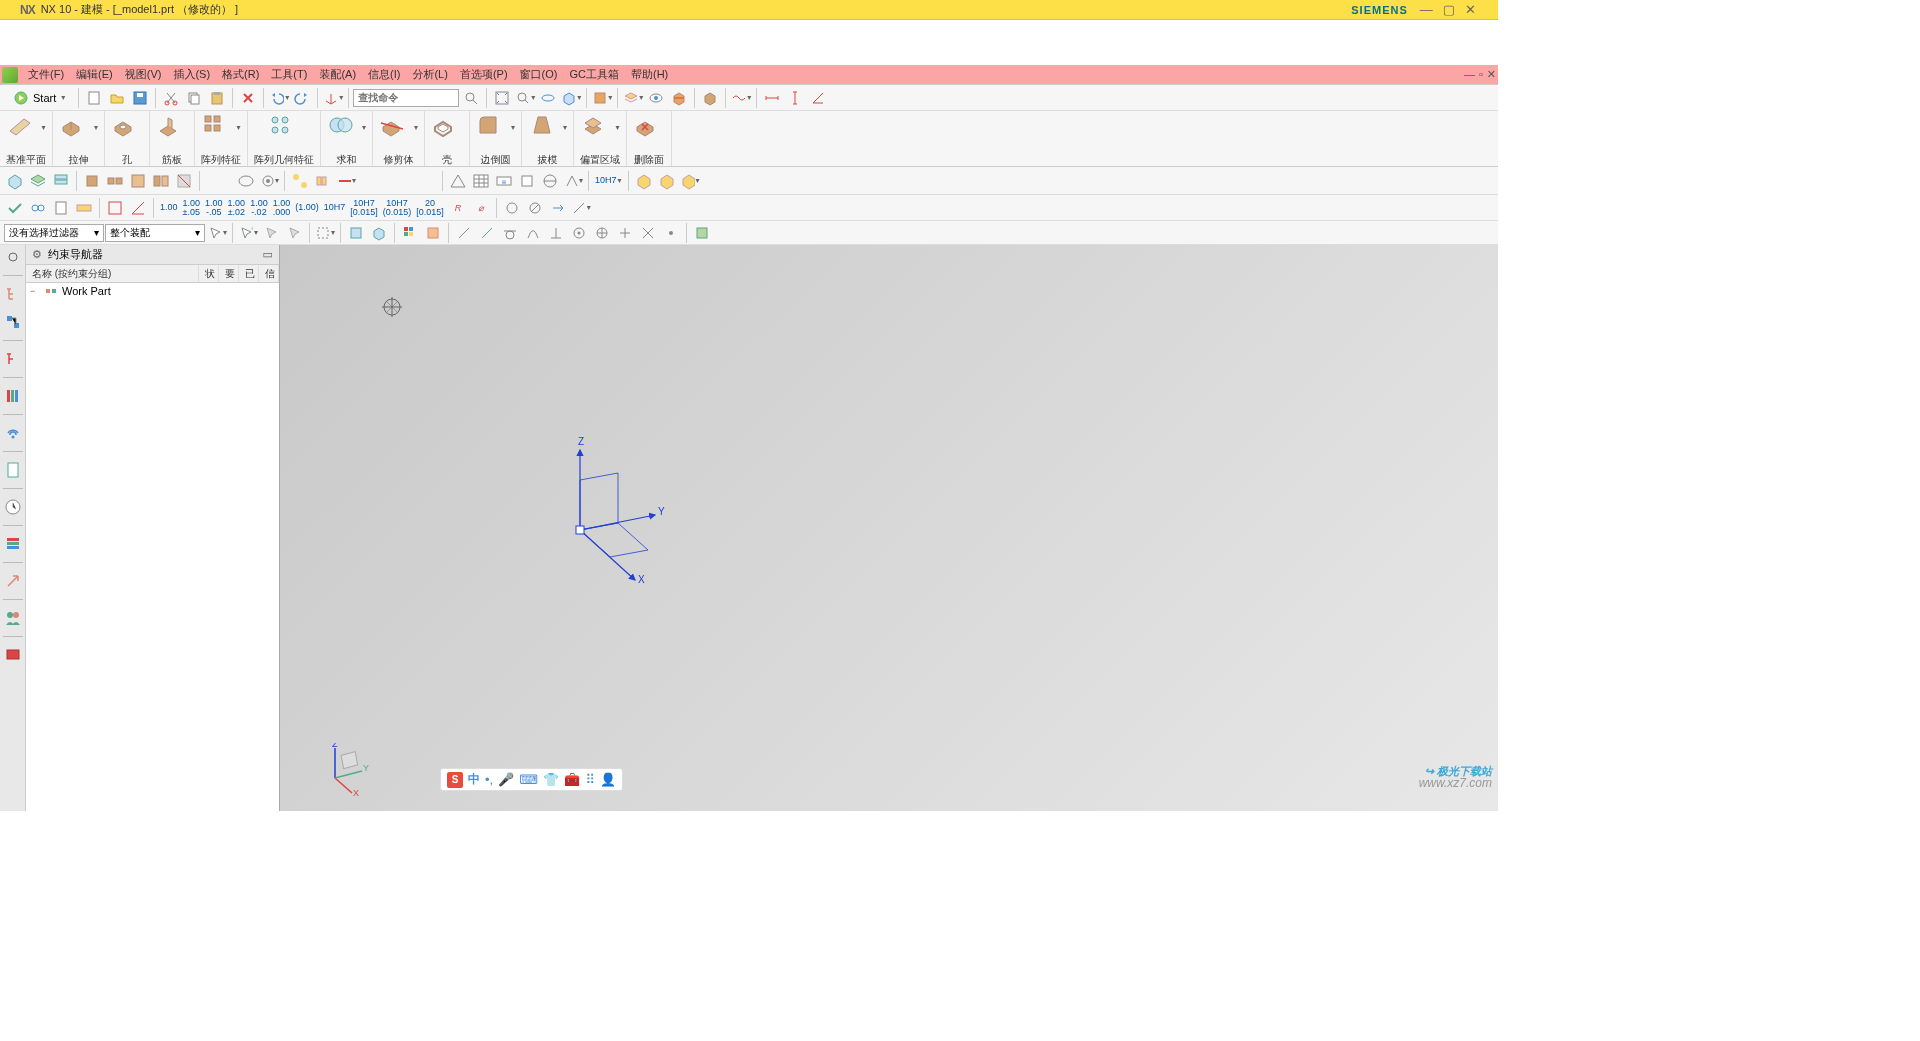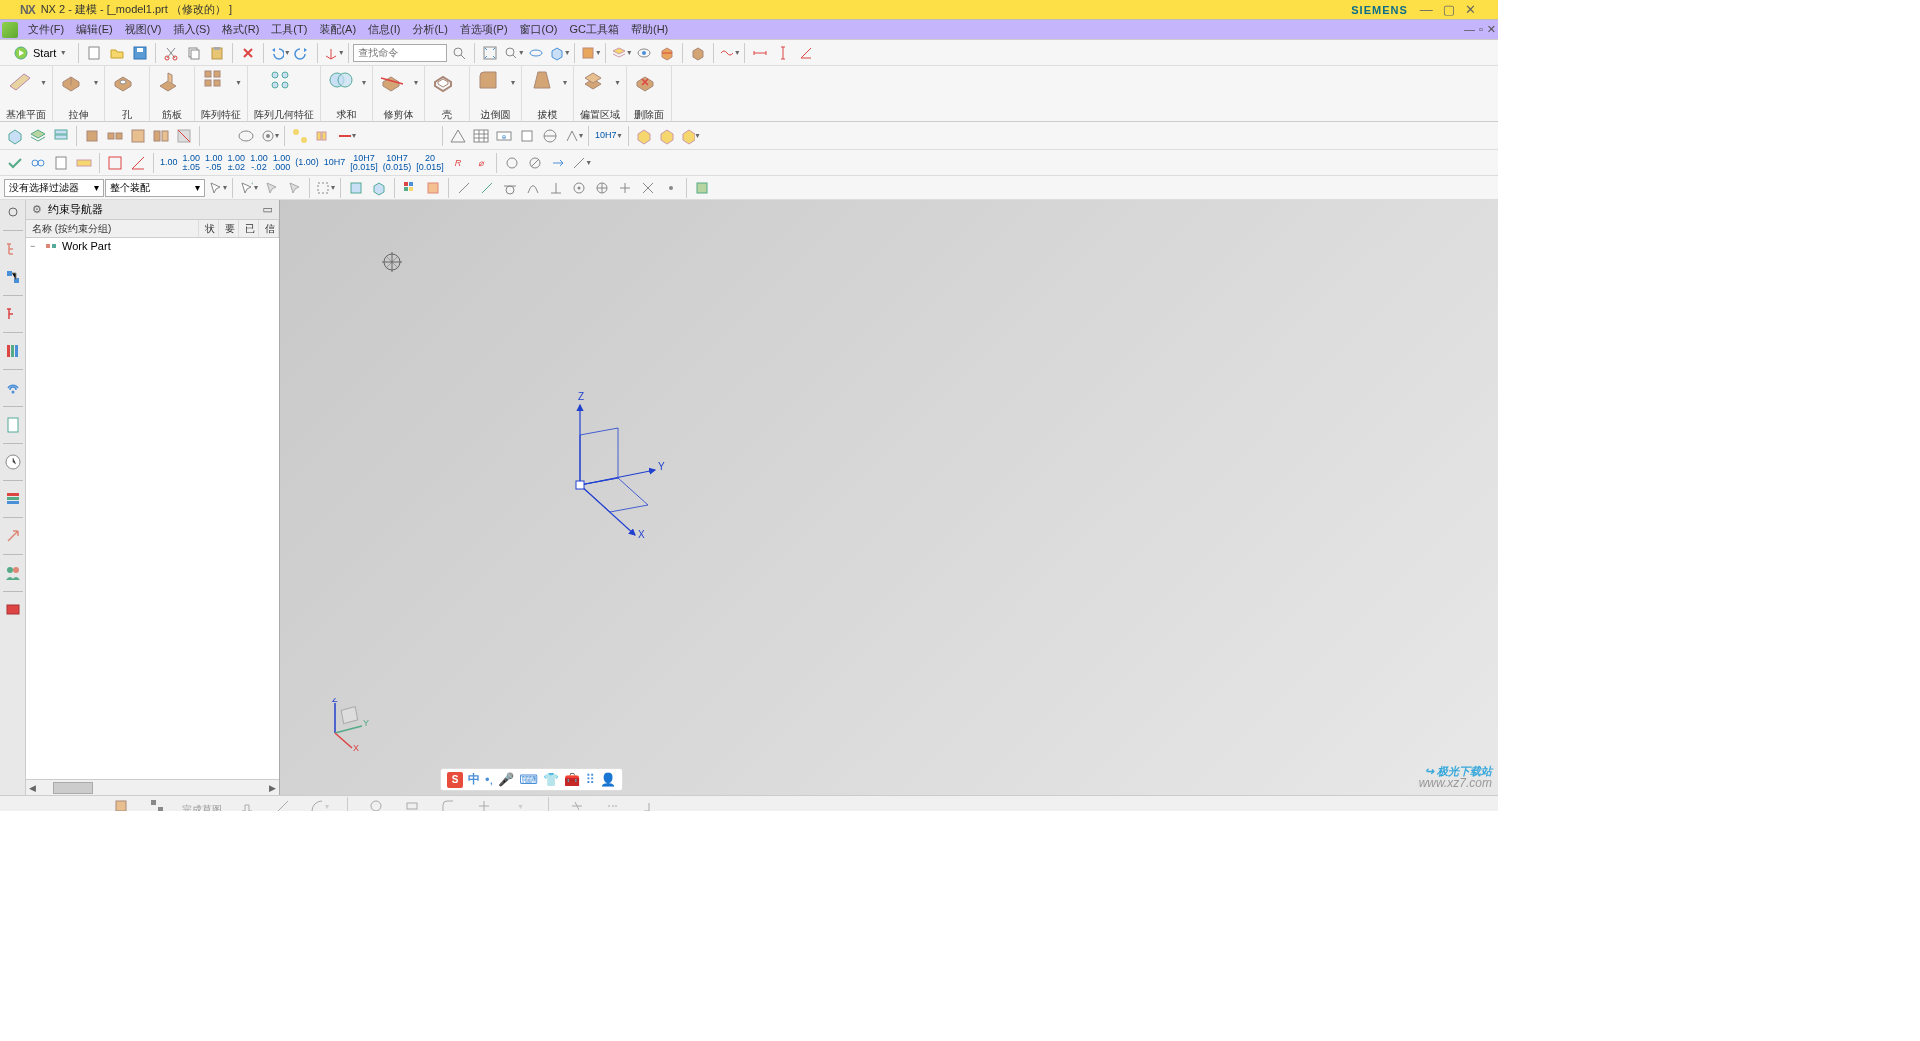--- a/index.html
+++ b/index.html
@@ -7,33 +7,33 @@
 
 
 .titlebar { height: 20px; background: #fde047; display: flex; align-items: center; padding: 0 20px; border-bottom: 1px solid #bbb; }
 .nx-logo { font-weight: bold; color: #666; font-size: 12px; margin-right: 6px; letter-spacing: -1px; }
 .title-text { color: #333; font-size: 11px; flex: 1; }
 .brand { color: #0d6e8a; font-weight: bold; font-size: 11px; letter-spacing: 1px; margin-right: 10px; }
 .win-controls { display: flex; gap: 6px; color: #666; font-size: 13px; }
 .win-btn { cursor: pointer; padding: 0 2px; }
 
 
-.menubar { height: 20px; background: #c4b5fd; display: flex; align-items: center; padding: 0 2px; border-bottom: 1px solid #ccc; position: relative; }
+.menubar { height: 20px; background: #fca5a5; display: flex; align-items: center; padding: 0 2px; border-bottom: 1px solid #ccc; position: relative; margin-top: 45px; }
 .menu-icon { width: 16px; height: 16px; margin-right: 4px; background: linear-gradient(135deg,#8fd14f,#5fa82f); border-radius: 2px; }
 .menu-item { padding: 2px 6px; color: #333; cursor: pointer; font-size: 11px; }
 .sub-win-controls { margin-left: auto; display: flex; gap: 4px; font-size: 11px; color: #555; }
 
 
 .toolbar { background: #f6f6f6; border-bottom: 1px solid #ddd; display: flex; align-items: center; padding: 2px 4px; gap: 1px; flex-wrap: nowrap; }
 .toolbar.row1 { height: 26px; }
 .tb-btn { width: 22px; height: 22px; border: 1px solid transparent; display: inline-flex; align-items: center; justify-content: center; cursor: pointer; border-radius: 2px; position: relative; }
 .tb-btn.wide { width: auto; padding: 0 8px; gap: 4px; }
 .tb-sep { width: 1px; height: 20px; background: #ccc; margin: 0 3px; }
 .tb-drop { font-size: 8px; color: #666; margin-left: 1px; }
-.search-box { width: 94px; height: 18px; border: 1px solid #aaa; font-size: 10px; padding: 0 4px; background: #fff; color: #999; }
+.search-box { width: 106px; height: 18px; border: 1px solid #aaa; font-size: 10px; padding: 0 4px; background: #fff; color: #999; font-weight: bold; }
 
 
 .ribbon { height: 56px; background: #f6f6f6; border-bottom: 1px solid #ccc; display: flex; }
 .ribbon-group { display: flex; flex-direction: column; align-items: center; justify-content: space-between; padding: 2px 6px 1px; border-right: 1px solid #ddd; }
 .ribbon-icon { width: 32px; height: 28px; display: flex; align-items: center; justify-content: center; }
 .ribbon-label { font-size: 10px; color: #333; text-align: center; line-height: 11px; }
 .ribbon-dropdown { display: flex; align-items: center; gap: 2px; }
 
 
 .toolbar.row3 { height: 28px; }
@@ -85,21 +85,21 @@
 
 .watermark { position: absolute; right: 6px; bottom: 22px; font-size: 11px; color: #39a9db; font-style: italic; text-align: right; line-height: 12px; }
 .watermark .wm1 { font-weight: bold; margin-left: 44px; }
 .watermark .wm2 { color: #999; font-size: 12px; }
 </style>
 </head>
 <body>
 
 <div class="titlebar">
   <span class="nx-logo">NX</span>
-  <span class="title-text">NX 2 - 建模 - [_model1.prt （修改的） ]</span>
+  <span class="title-text">NX 10 - 建模 - [_model1.prt （修改的） ]</span>
   <span class="brand">SIEMENS</span>
   <div class="win-controls">
     <span class="win-btn">—</span>
     <span class="win-btn">▢</span>
     <span class="win-btn">✕</span>
   </div>
 </div>
 
 <div class="menubar">
   <span class="menu-icon"></span>

